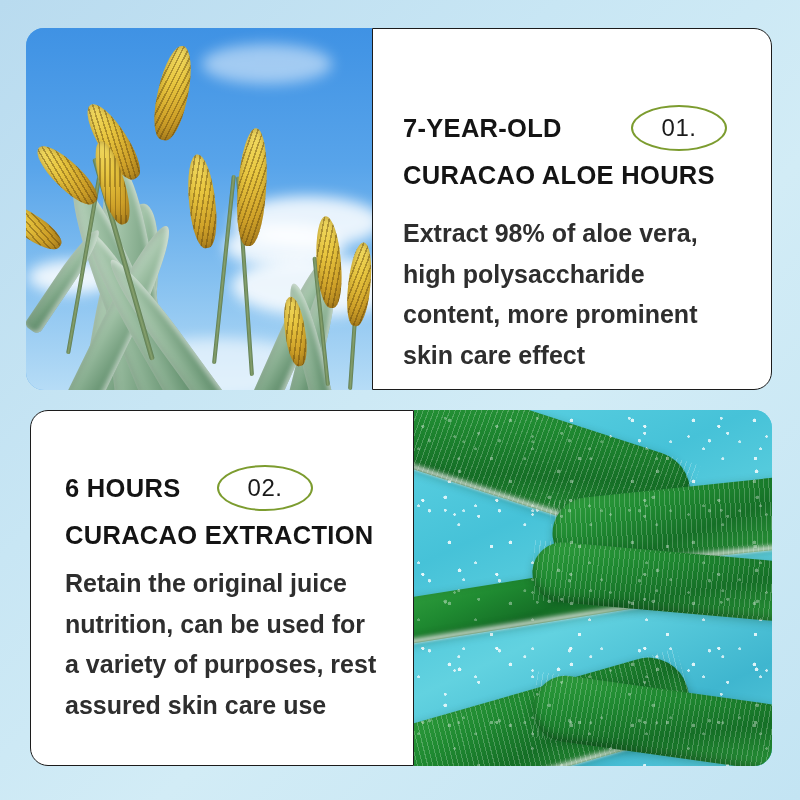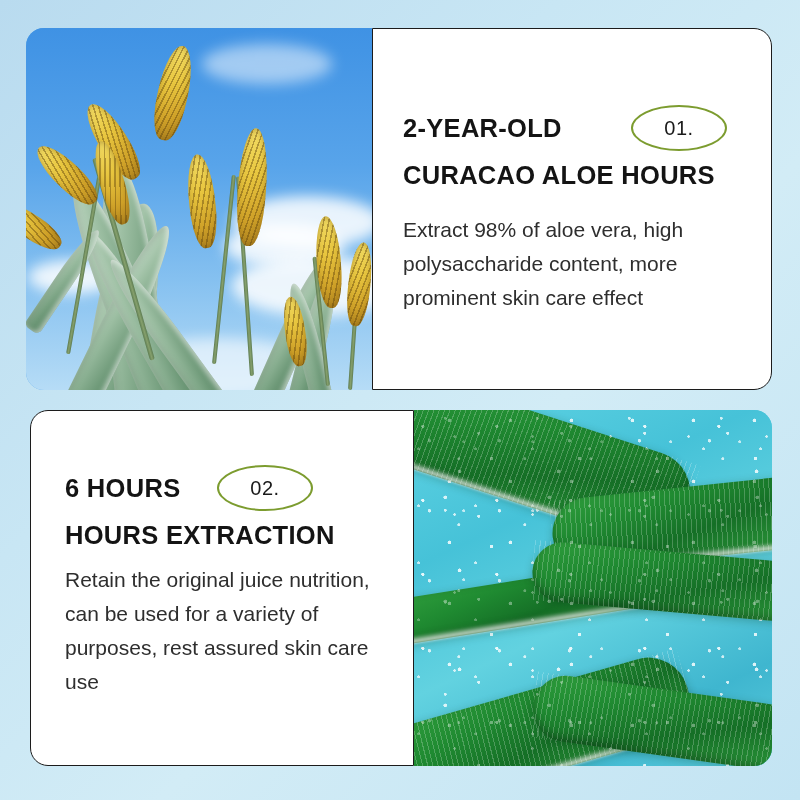--- a/index.html
+++ b/index.html
@@ -62,39 +62,40 @@
     flex:1 1 auto;
     border-radius:0 18px 18px 0;
     padding:76px 32px 0 30px;
   }
   .badge {
     position:absolute;
     width:96px; height:46px;
     border:2px solid #7c9c2f;
     border-radius:50%;
     display:flex; align-items:center; justify-content:center;
-    font-size:20px; color:#1a1a1a; letter-spacing:.5px;
+    font-size:24px; color:#1a1a1a; letter-spacing:.5px;
   }
   .badge-1 { right:44px; top:76px; }
   .badge-2 { right:100px; top:54px; }
 
   .headline {
     font-size:25.5px;
     font-weight:700;
     color:#141414;
     letter-spacing:.3px;
     line-height:1.85;
     white-space:nowrap;
   }
   .bodytext {
-    font-size:21px;
+    font-size:25px;
     color:#2e2e2e;
     line-height:1.62;
     margin-top:14px;
     max-width:352px;
+    font-weight:bold;
   }
 
   
   .row2 { position:absolute; left:30px; top:410px; width:742px; height:356px; display:flex; }
 
   .card-r2 {
     flex:0 0 384px;
     border-radius:18px 0 0 18px;
     padding:54px 0 0 34px;
   }
@@ -187,34 +188,34 @@
       <div class="spike" style="width:28px;height:118px;left:208px;top:100px;transform:rotate(4deg);"></div>
       <div class="spike" style="width:24px;height:92px;left:294px;top:188px;transform:rotate(-4deg);"></div>
       <div class="spike" style="width:22px;height:84px;left:318px;top:214px;transform:rotate(6deg);"></div>
       <div class="spike" style="width:20px;height:70px;left:264px;top:268px;transform:rotate(-8deg);"></div>
     </div>
 
     <div class="card card-r1">
       <div class="badge badge-1">
         <span>01.</span>
       </div>
-      <div class="headline">2-YEAR-OLD</div>
+      <div class="headline">7-YEAR-OLD</div>
       <div class="headline">CURACAO ALOE HOURS</div>
       <p class="bodytext">Extract 98% of aloe vera, high polysaccharide content, more prominent skin care effect</p>
     </div>
   </div>
 
   <div class="row2">
 
     <div class="card card-r2">
       <div class="badge badge-2">
         <span>02.</span>
       </div>
       <div class="headline">6 HOURS</div>
-      <div class="headline">HOURS EXTRACTION</div>
+      <div class="headline">CURACAO EXTRACTION</div>
       <p class="bodytext">Retain the original juice nutrition, can be used for a variety of purposes, rest assured skin care use</p>
     </div>
 
     <div class="photo-aloe-macro">
       <div class="water-bg"></div>
       <div class="droplets"></div>
 
       <div class="mleaf edge striped" style="width:320px;height:92px;left:-40px;top:4px;transform:rotate(18deg);border-radius:4px 40px 40px 4px;"></div>
       <div class="mleaf edge striped" style="width:250px;height:72px;right:-30px;top:78px;transform:rotate(-6deg);border-radius:40px 4px 4px 40px;"></div>
       <div class="mleaf edge" style="width:300px;height:46px;left:-30px;top:168px;transform:rotate(-9deg);border-radius:4px 30px 30px 4px;"></div>

